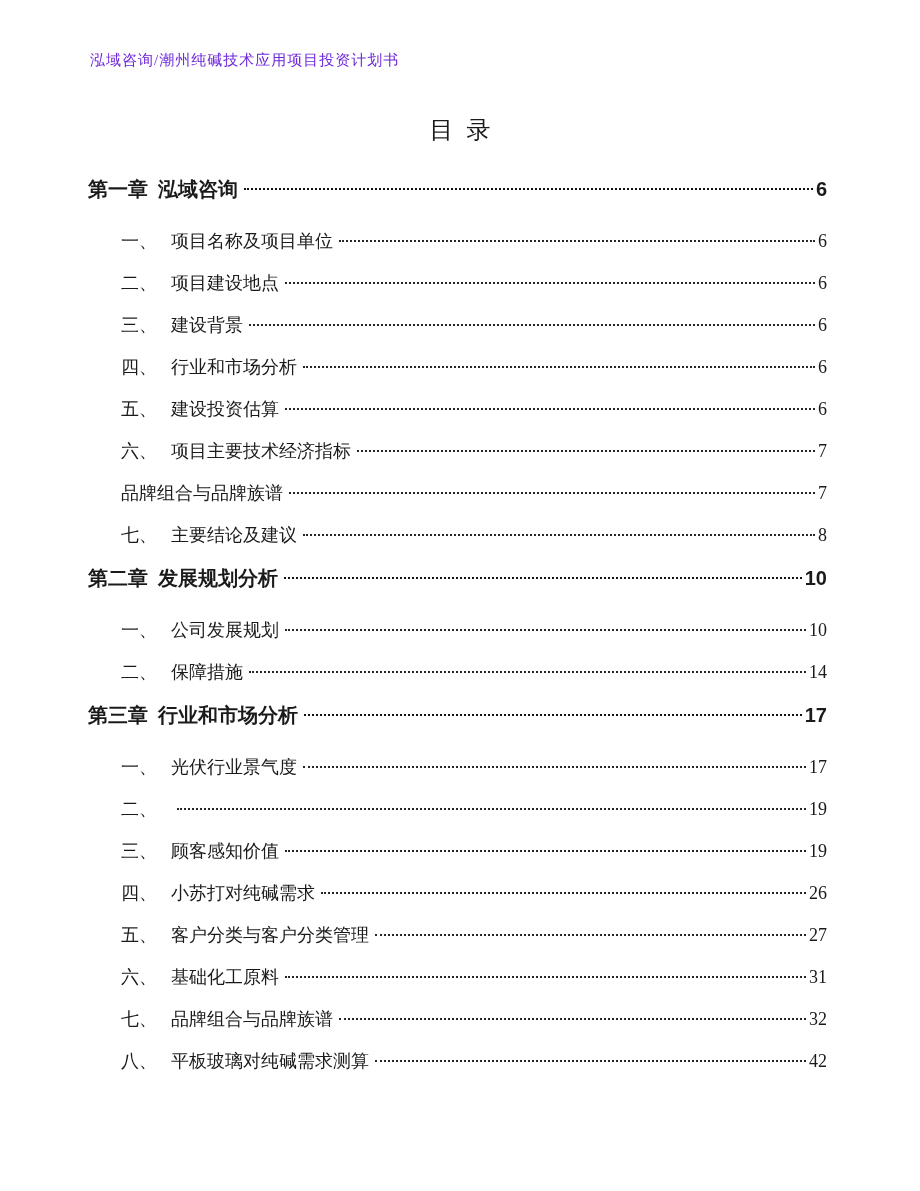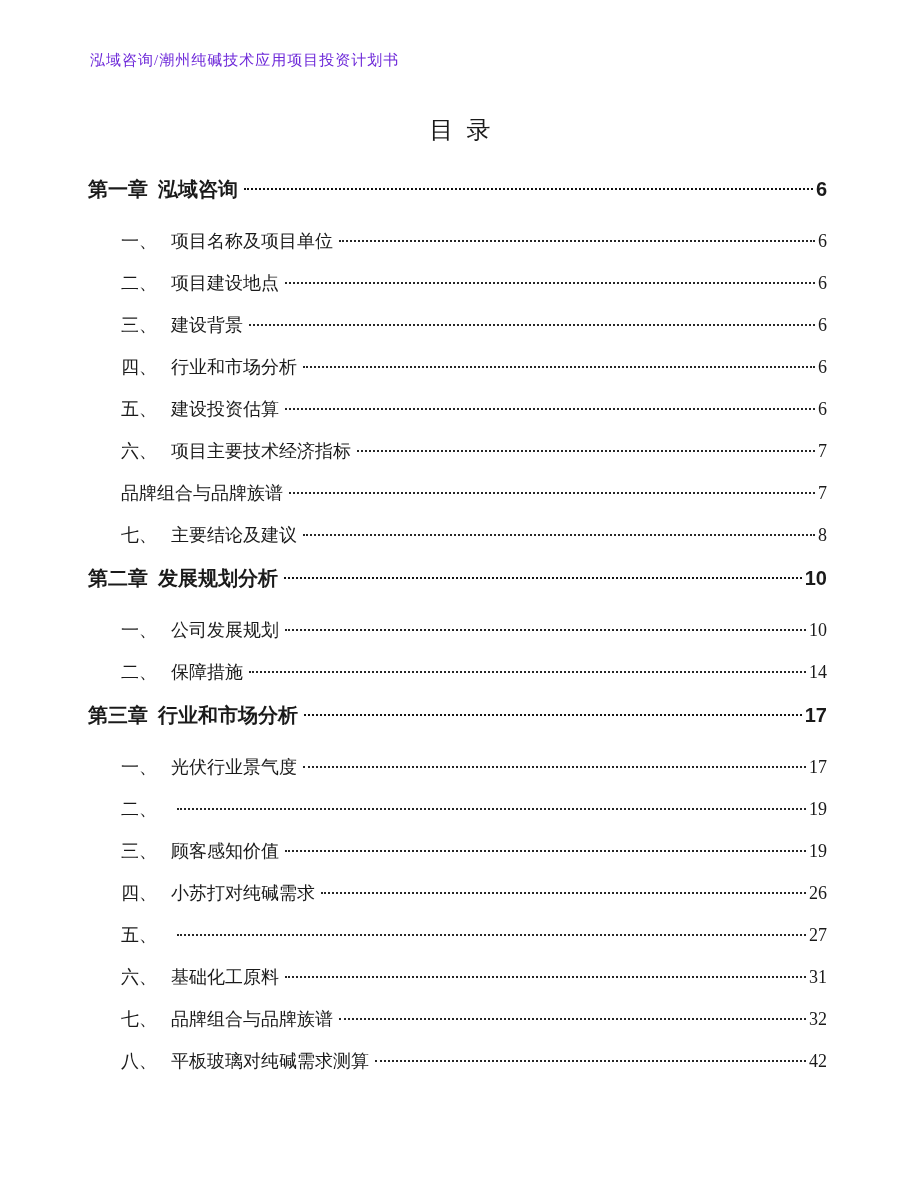--- a/index.html
+++ b/index.html
@@ -185,20 +185,21 @@
 
   <div class="toc-row item">
     <span class="prefix">四、</span>
     <span class="entry-title">小苏打对纯碱需求</span>
     <span class="leader"></span>
     <span class="page-num">26</span>
   </div>
 
   <div class="toc-row item">
     <span class="prefix">五、</span>
+    <span class="entry-title">客户分类与客户分类管理</span>
     <span class="leader"></span>
     <span class="page-num">27</span>
   </div>
 
   <div class="toc-row item">
     <span class="prefix">六、</span>
     <span class="entry-title">基础化工原料</span>
     <span class="leader"></span>
     <span class="page-num">31</span>
   </div>

